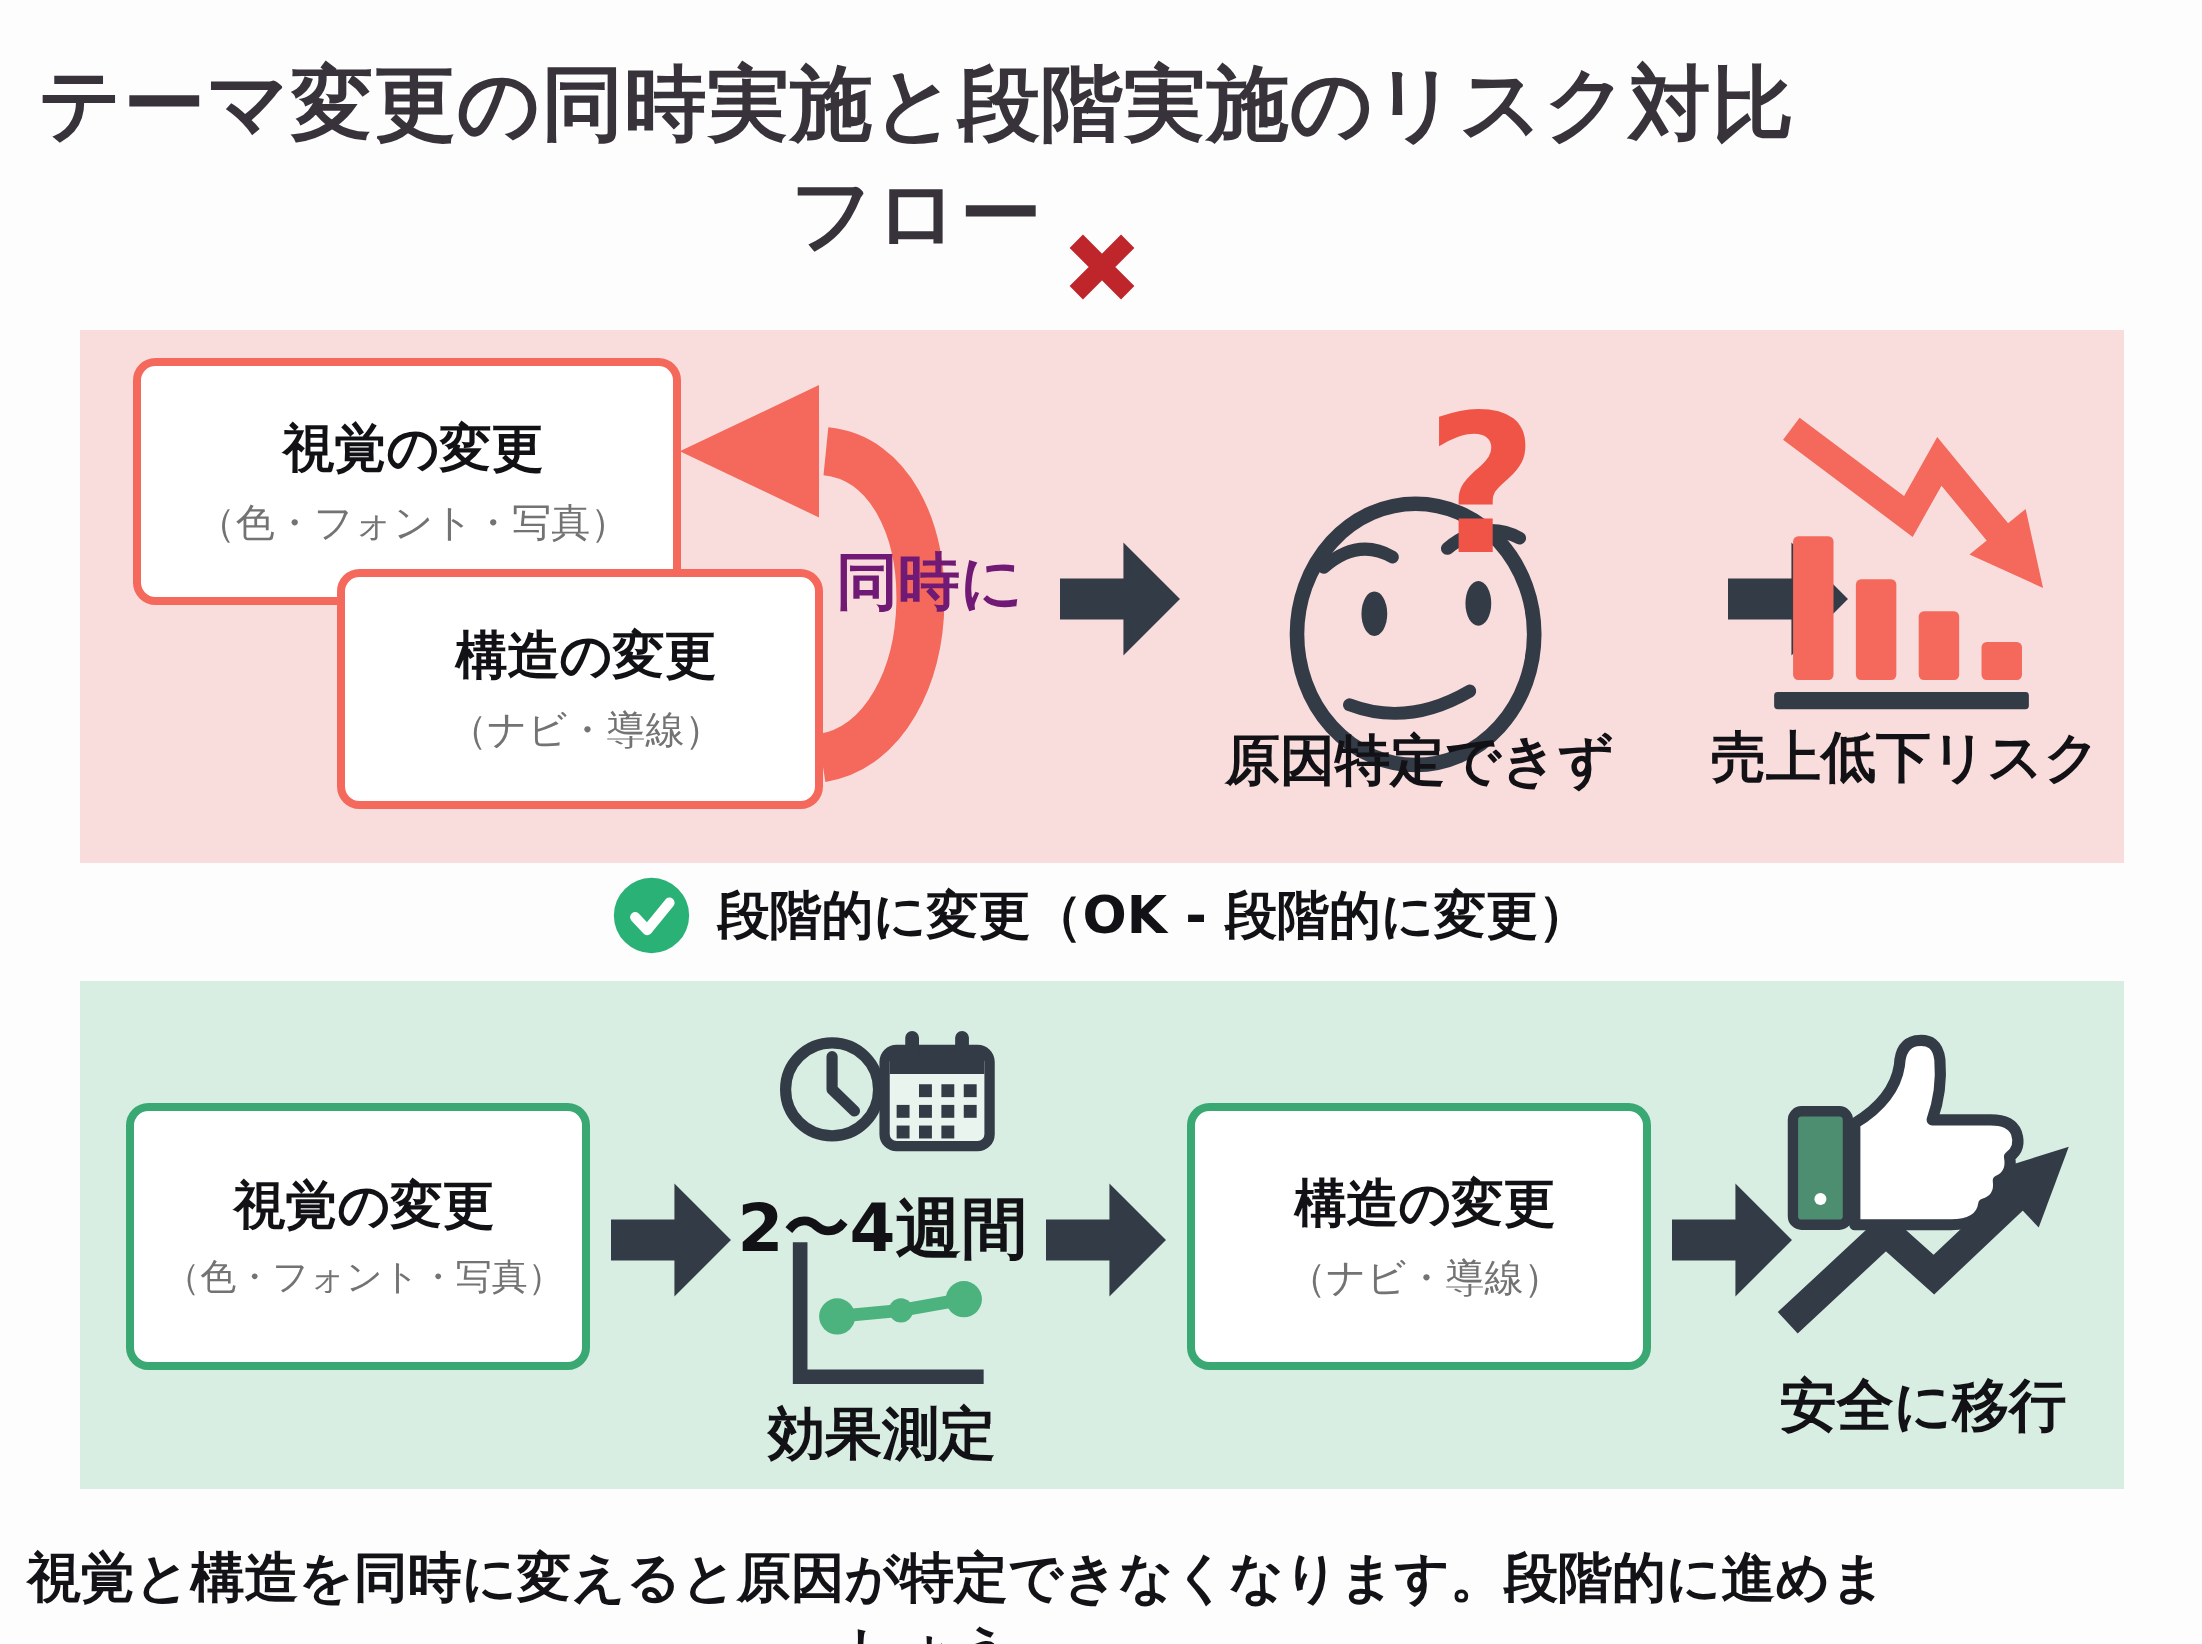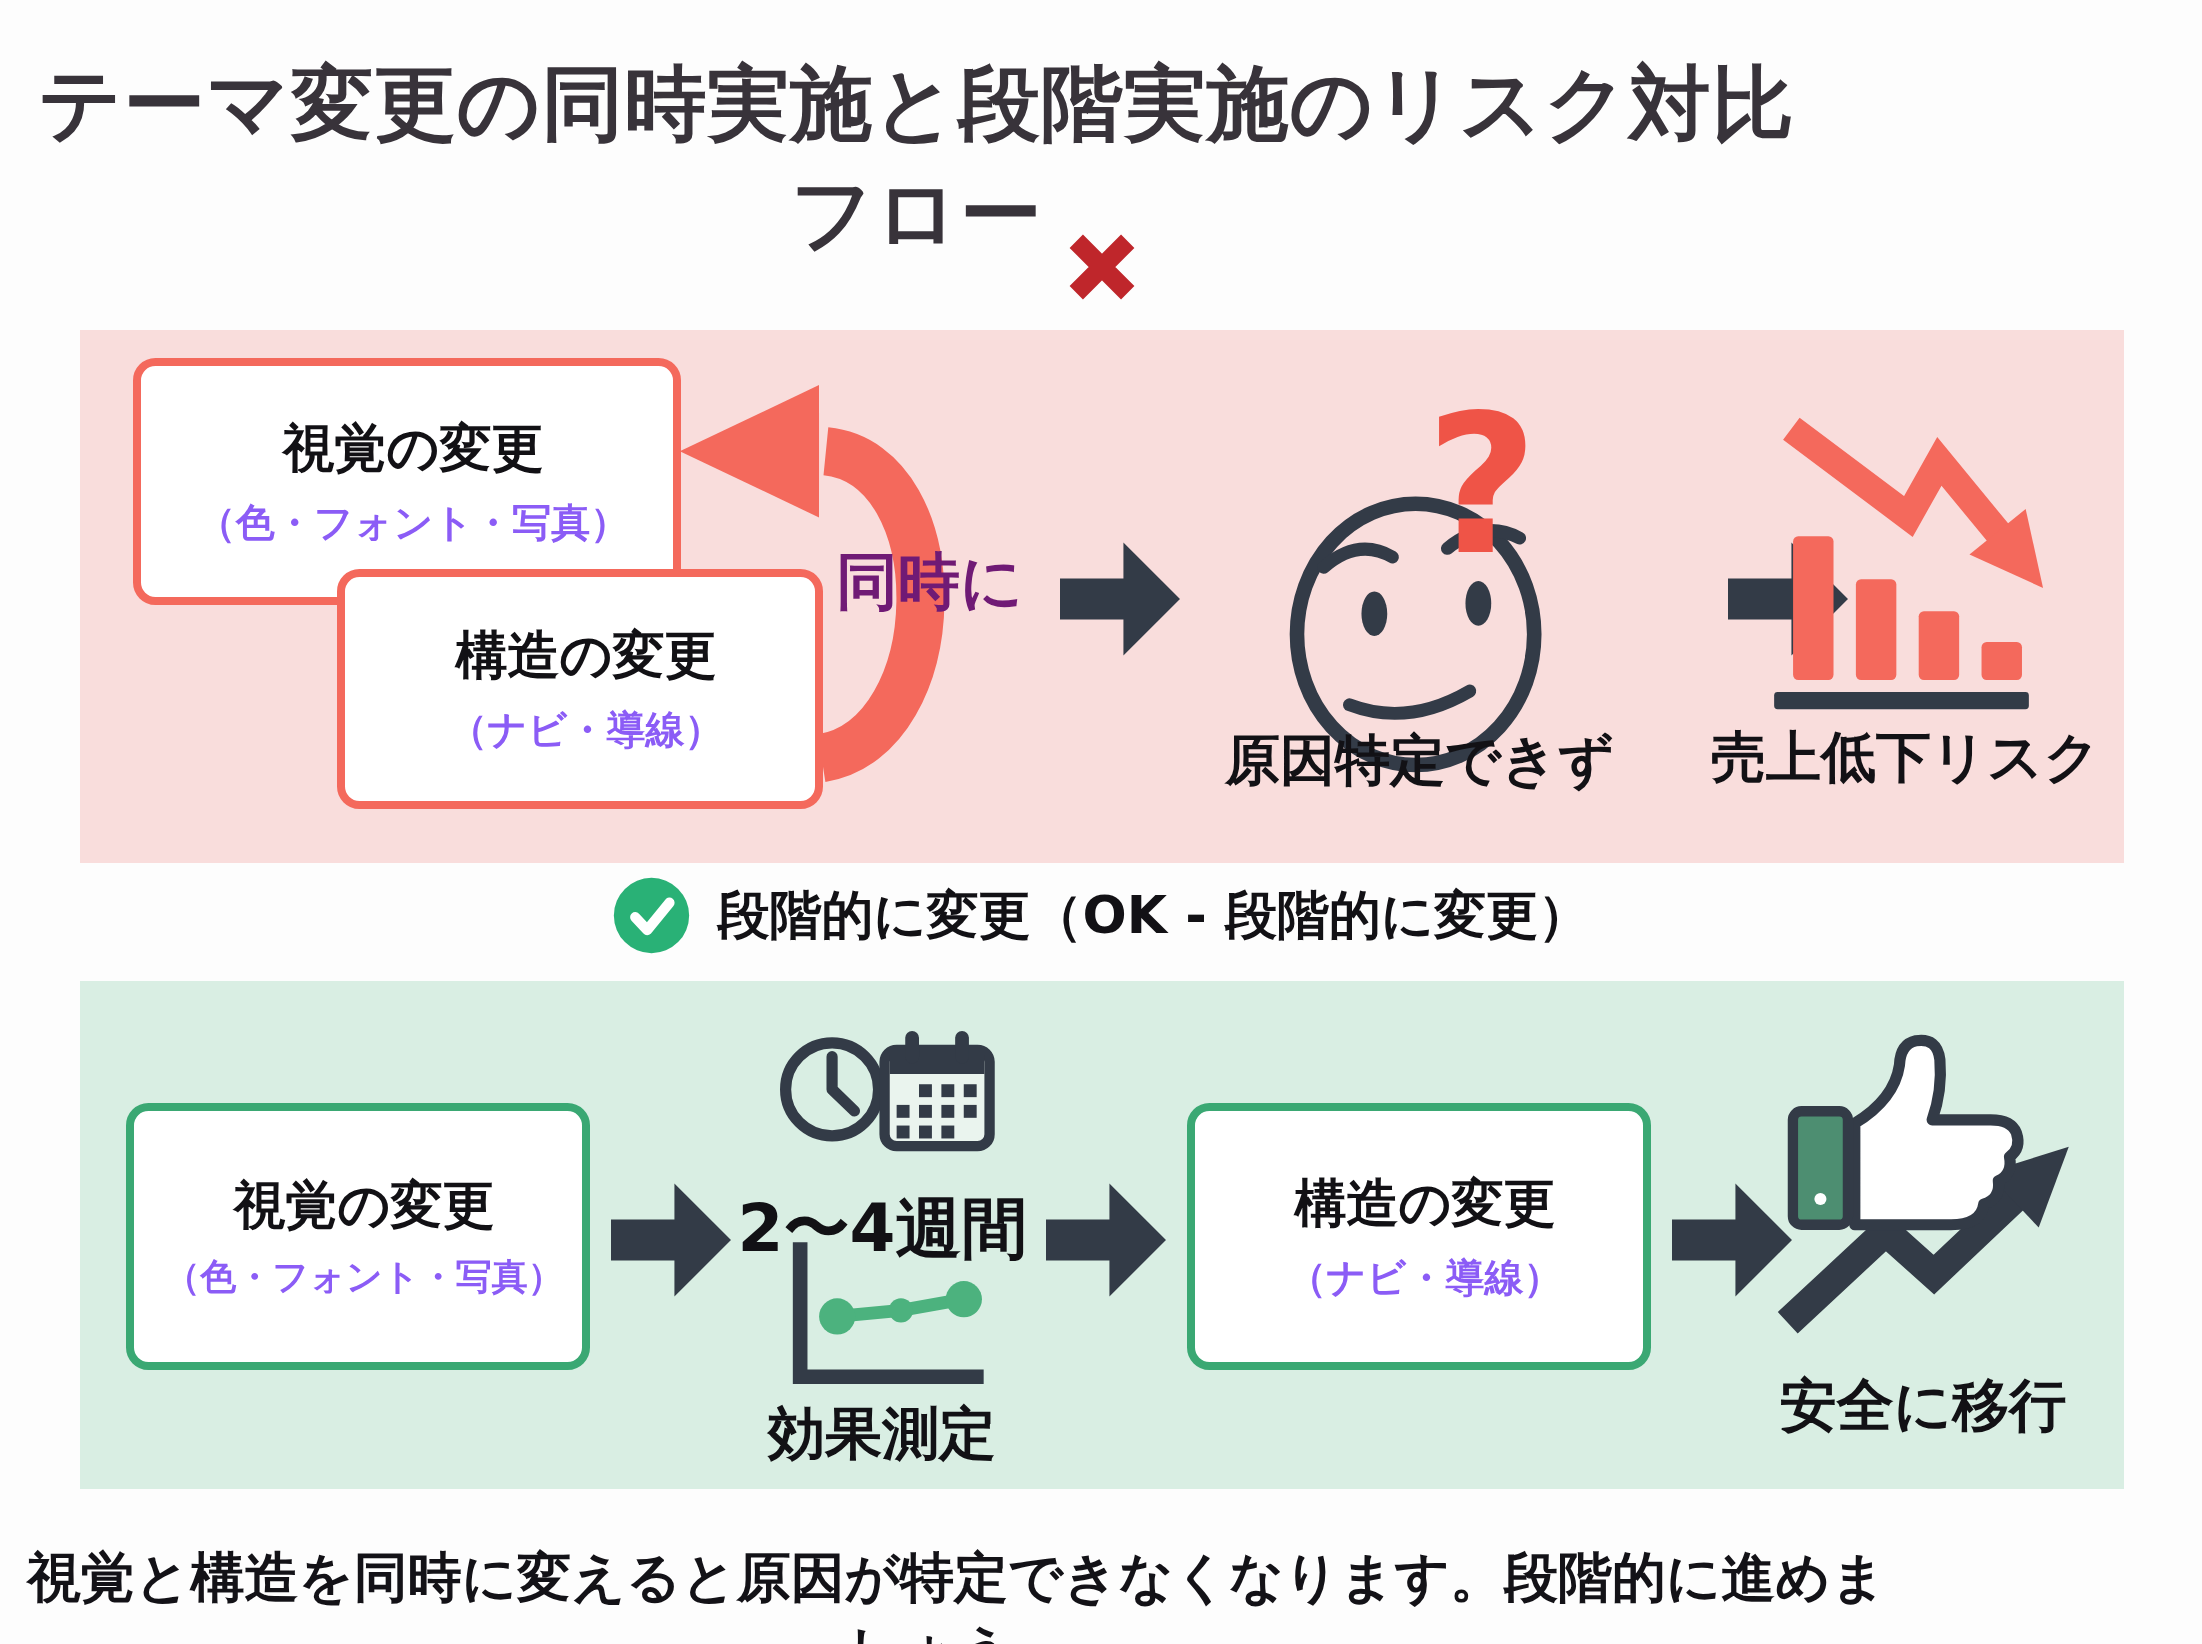--- a/index.html
+++ b/index.html
@@ -20,21 +20,21 @@
   .panel.pink{top:330px;height:533px;background:#f9dddc;}
   .panel.green{top:981px;height:508px;background:#d9eee3;}
   .flowbox{
     position:absolute;background:#ffffff;border-radius:22.4px;
     display:flex;flex-direction:column;justify-content:center;align-items:center;gap:12px;
     box-sizing:border-box;text-align:center;padding-left:12px;
   }
   .flowbox.red{border:8.6px solid #f4695c;}
   .flowbox.green{border:8.6px solid #3aa873;}
   .flowbox .box-title{font-size:52px;font-weight:900;color:#121115;}
-  .flowbox .box-sub{font-size:39px;font-weight:700;color:#8b5cf6;}
+  .flowbox .box-sub{font-size:39px;font-weight:400;color:#737373;}
   .caption{
     position:absolute;text-align:center;font-weight:900;color:#121115;font-size:55px;
   }
   .simul-label{
     position:absolute;left:836px;top:540px;font-size:62px;font-weight:900;color:#701a75;z-index:6;
   }
   .footer-note{
     top:1542px;left:0;width:1913px;text-align:center;font-size:54px;font-weight:900;color:#131217;
   }
 </style>

